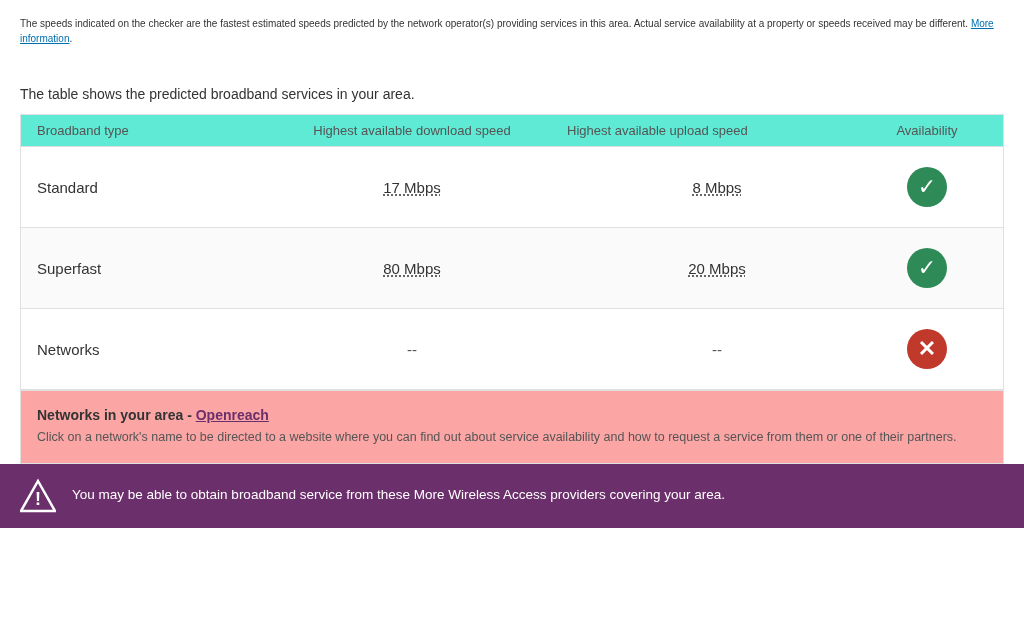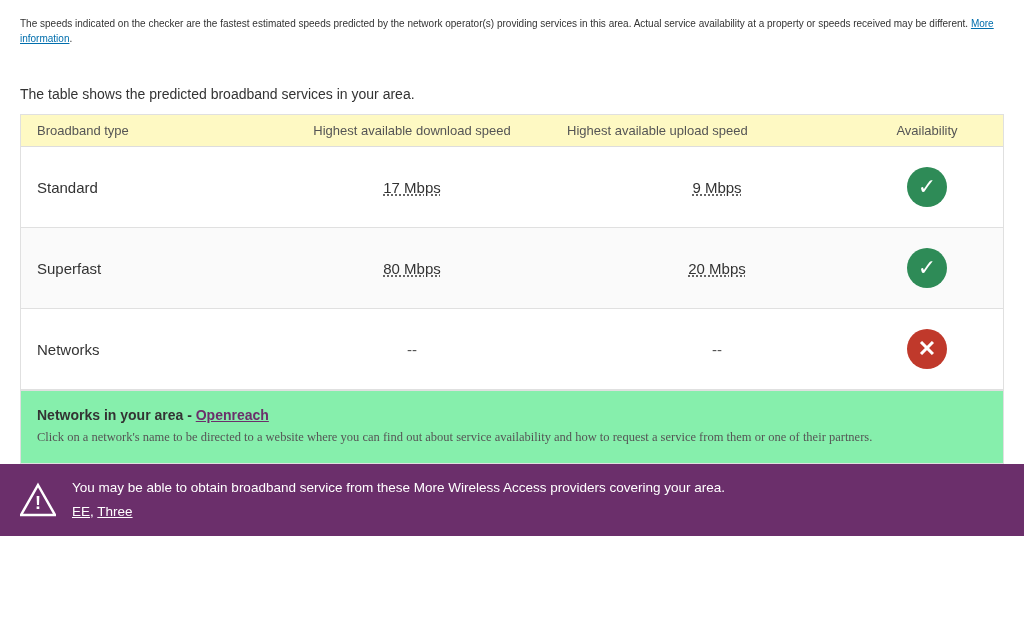--- a/index.html
+++ b/index.html
@@ -31,21 +31,21 @@
     .table-intro {
       font-size: 14px;
       margin-bottom: 12px;
       color: #333;
       margin-top: 40px;
     }
 
     .table-header {
       display: flex;
       padding: 8px 16px;
-      background: #fef9c3;
+      background: #5eead4;
       color: #555;
       font-size: 13px;
       border-bottom: 1px solid #ddd;
     }
 
     .col-type { flex: 0 0 220px; }
     .col-download { flex: 0 0 310px; text-align: center; }
     .col-upload { flex: 0 0 300px; text-align: left; }
     .col-availability { flex: 1; text-align: center; }
 
@@ -113,21 +113,21 @@
       width: 40px;
       height: 40px;
       border-radius: 50%;
       background: #c0392b;
       color: white;
       font-size: 22px;
       font-weight: bold;
     }
 
     .networks-section {
-      background: #86efac;
+      background: #fca5a5;
       padding: 16px 16px 16px 16px;
       border-top: 1px solid #e0e0e0;
     }
 
     .networks-title {
       font-size: 14px;
       font-weight: bold;
       margin-bottom: 6px;
     }
 
@@ -135,21 +135,20 @@
       color: #6b2f6b;
       text-decoration: underline;
       cursor: pointer;
       font-weight: bold;
     }
 
     .networks-desc {
       font-size: 12.5px;
       color: #555;
       line-height: 1.4;
-      font-family: Liberation Serif, serif;
     }
 
     .warning-banner {
       display: flex;
       align-items: center;
       background: #6b2f6b;
       color: white;
       padding: 14px 20px;
       margin-top: 0;
       gap: 16px;
@@ -202,21 +201,21 @@
       <div class="col-upload">Highest available upload speed</div>
       <div class="col-availability">Availability</div>
     </div>
 
     <div class="table-row">
       <div class="row-type col-type">Standard</div>
       <div class="row-download col-download">
         <span class="speed-value">17 Mbps</span>
       </div>
       <div class="row-upload col-upload">
-        <span class="speed-value">9 Mbps</span>
+        <span class="speed-value">8 Mbps</span>
       </div>
       <div class="row-availability col-availability">
         <span class="check-icon">✓</span>
       </div>
     </div>
 
     <div class="table-row">
       <div class="row-type col-type">Superfast</div>
       <div class="row-download col-download">
         <span class="speed-value">80 Mbps</span>
@@ -252,17 +251,14 @@
 
 </div>
 
 <div class="warning-banner">
   <svg class="warning-icon" viewBox="0 0 36 36" fill="none" xmlns="http://www.w3.org/2000/svg">
     <polygon points="18,3 35,33 1,33" fill="none" stroke="white" stroke-width="2.5"></polygon>
     <text x="18" y="27" text-anchor="middle" fill="white" font-size="18" font-weight="bold" font-family="Arial">!</text>
   </svg>
   <div class="warning-text">
     <div>You may be able to obtain broadband service from these More Wireless Access providers covering your area.</div>
-    <div class="warning-links">
-      <a class="warning-link">EE</a><span>, </span><a class="warning-link">Three</a>
-    </div>
   </div>
 </div>
 
 </body></html>

